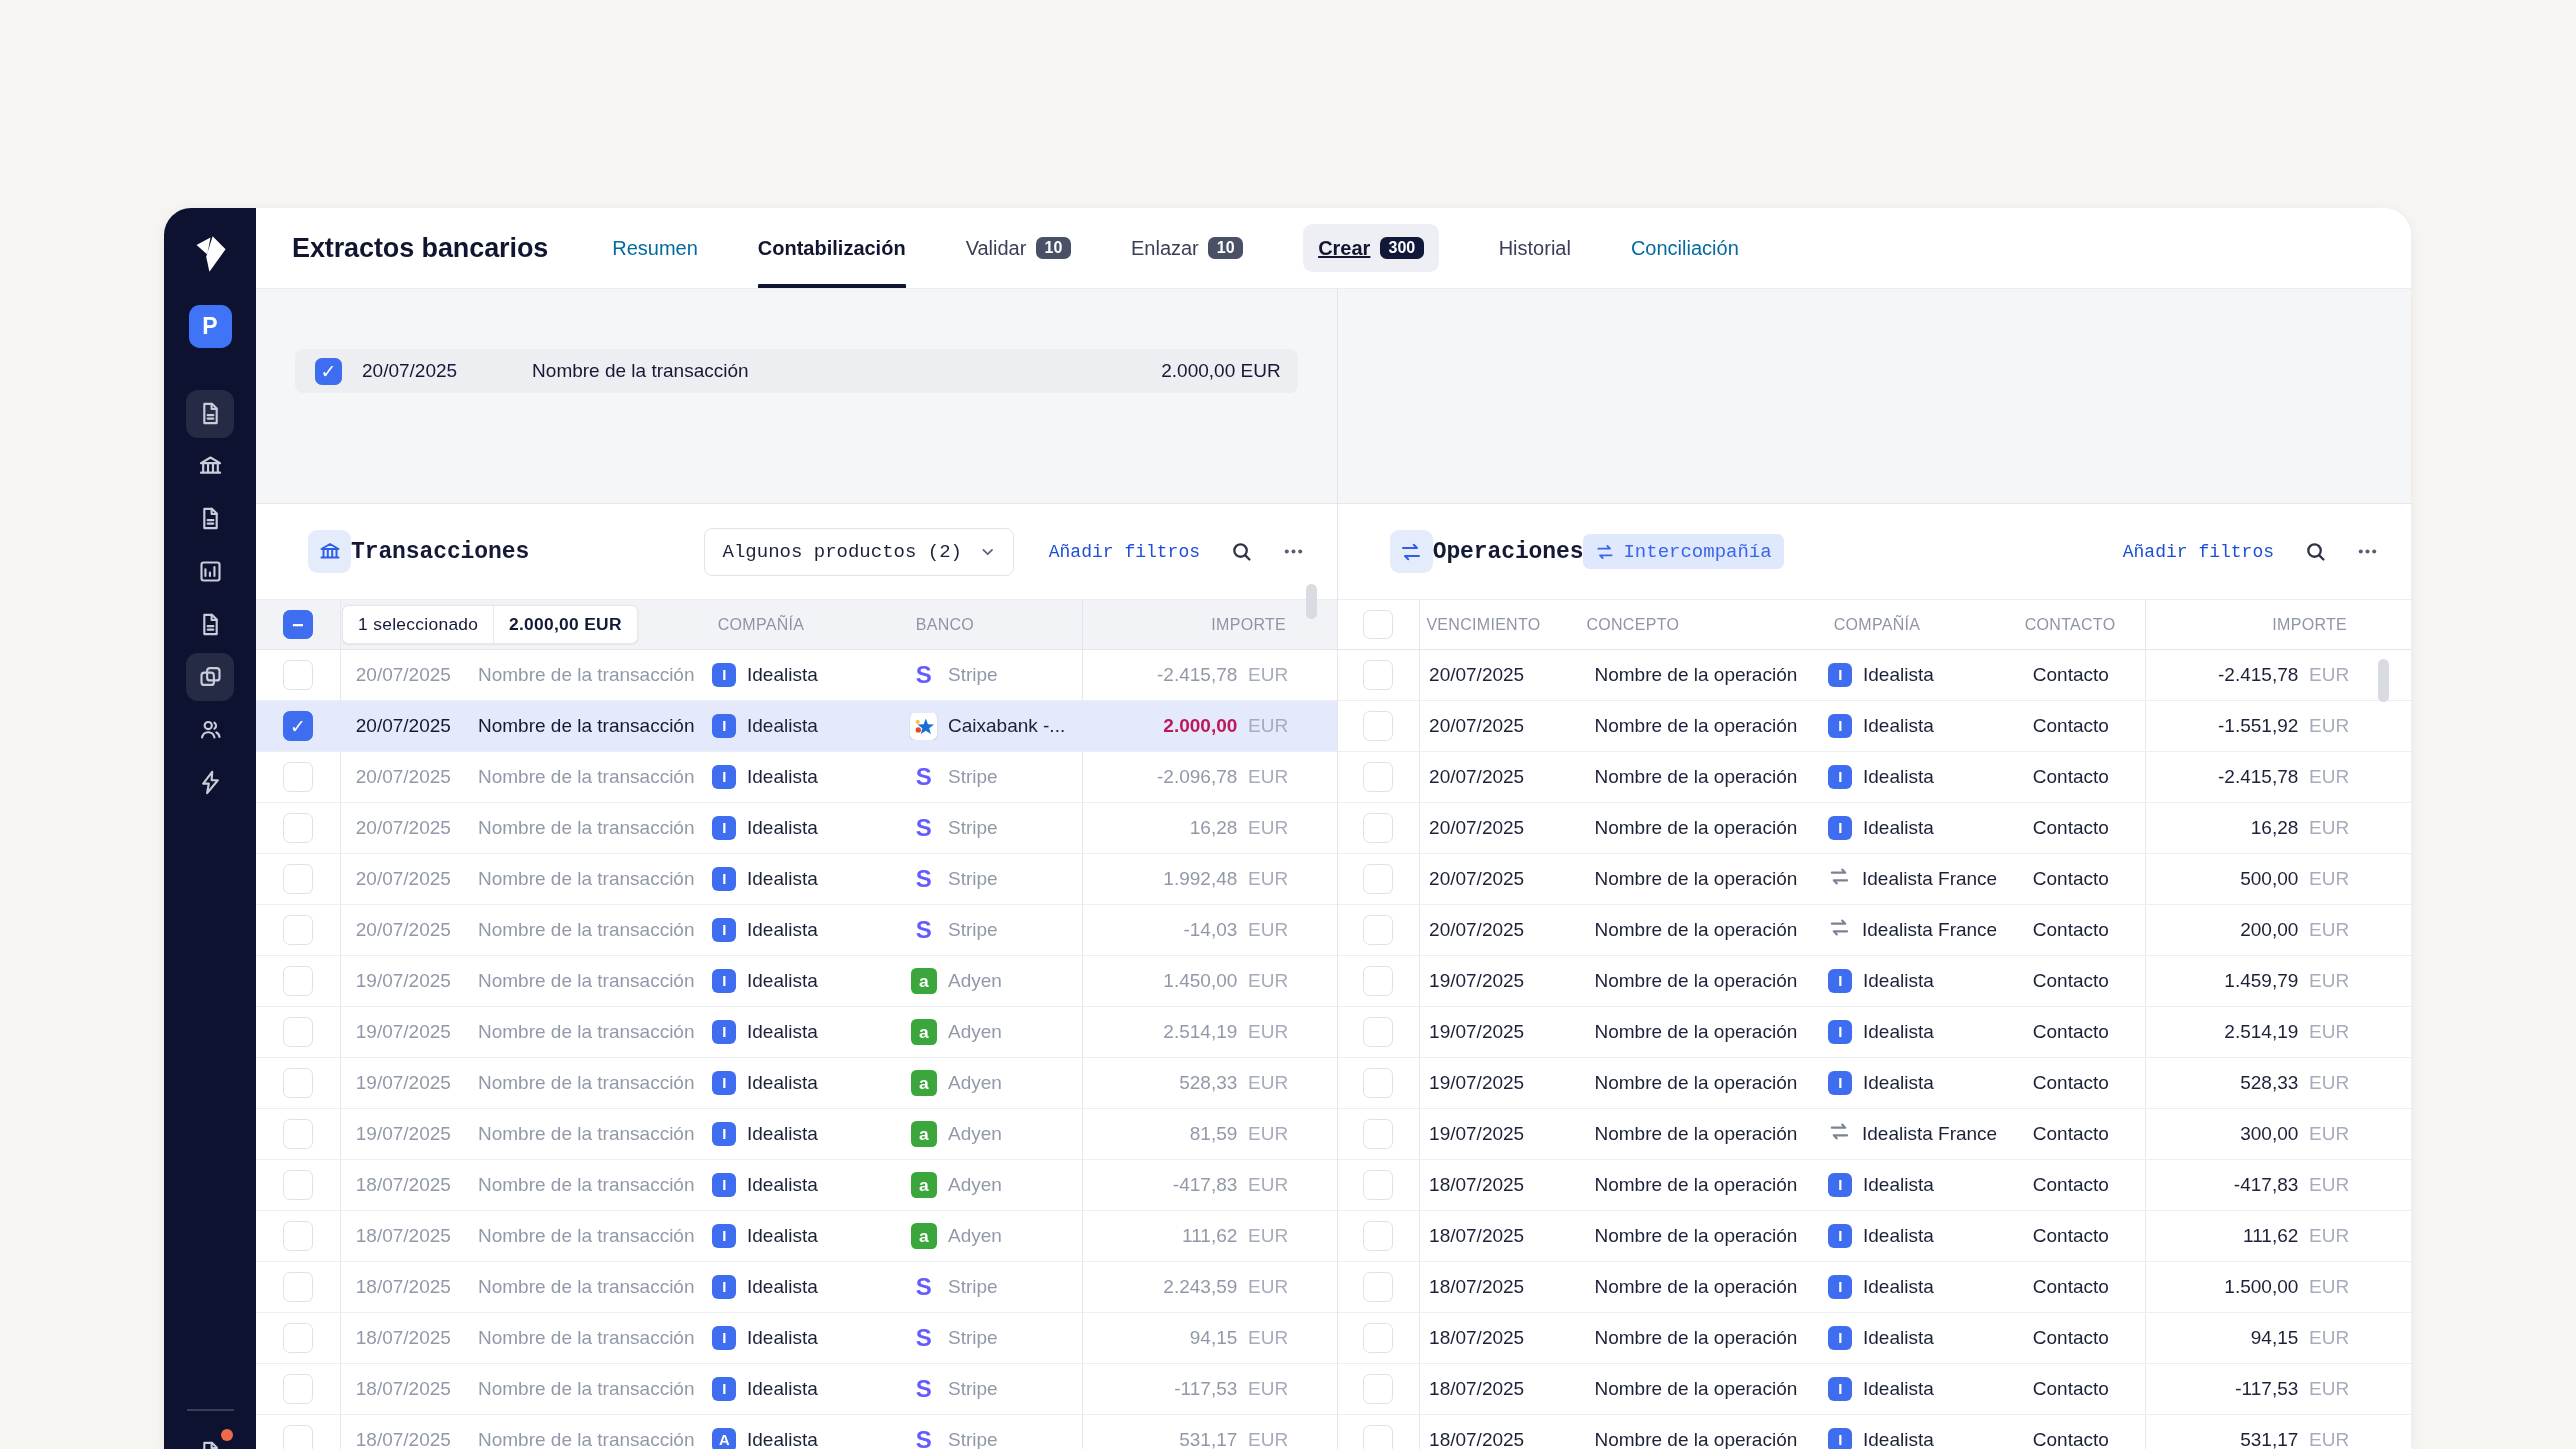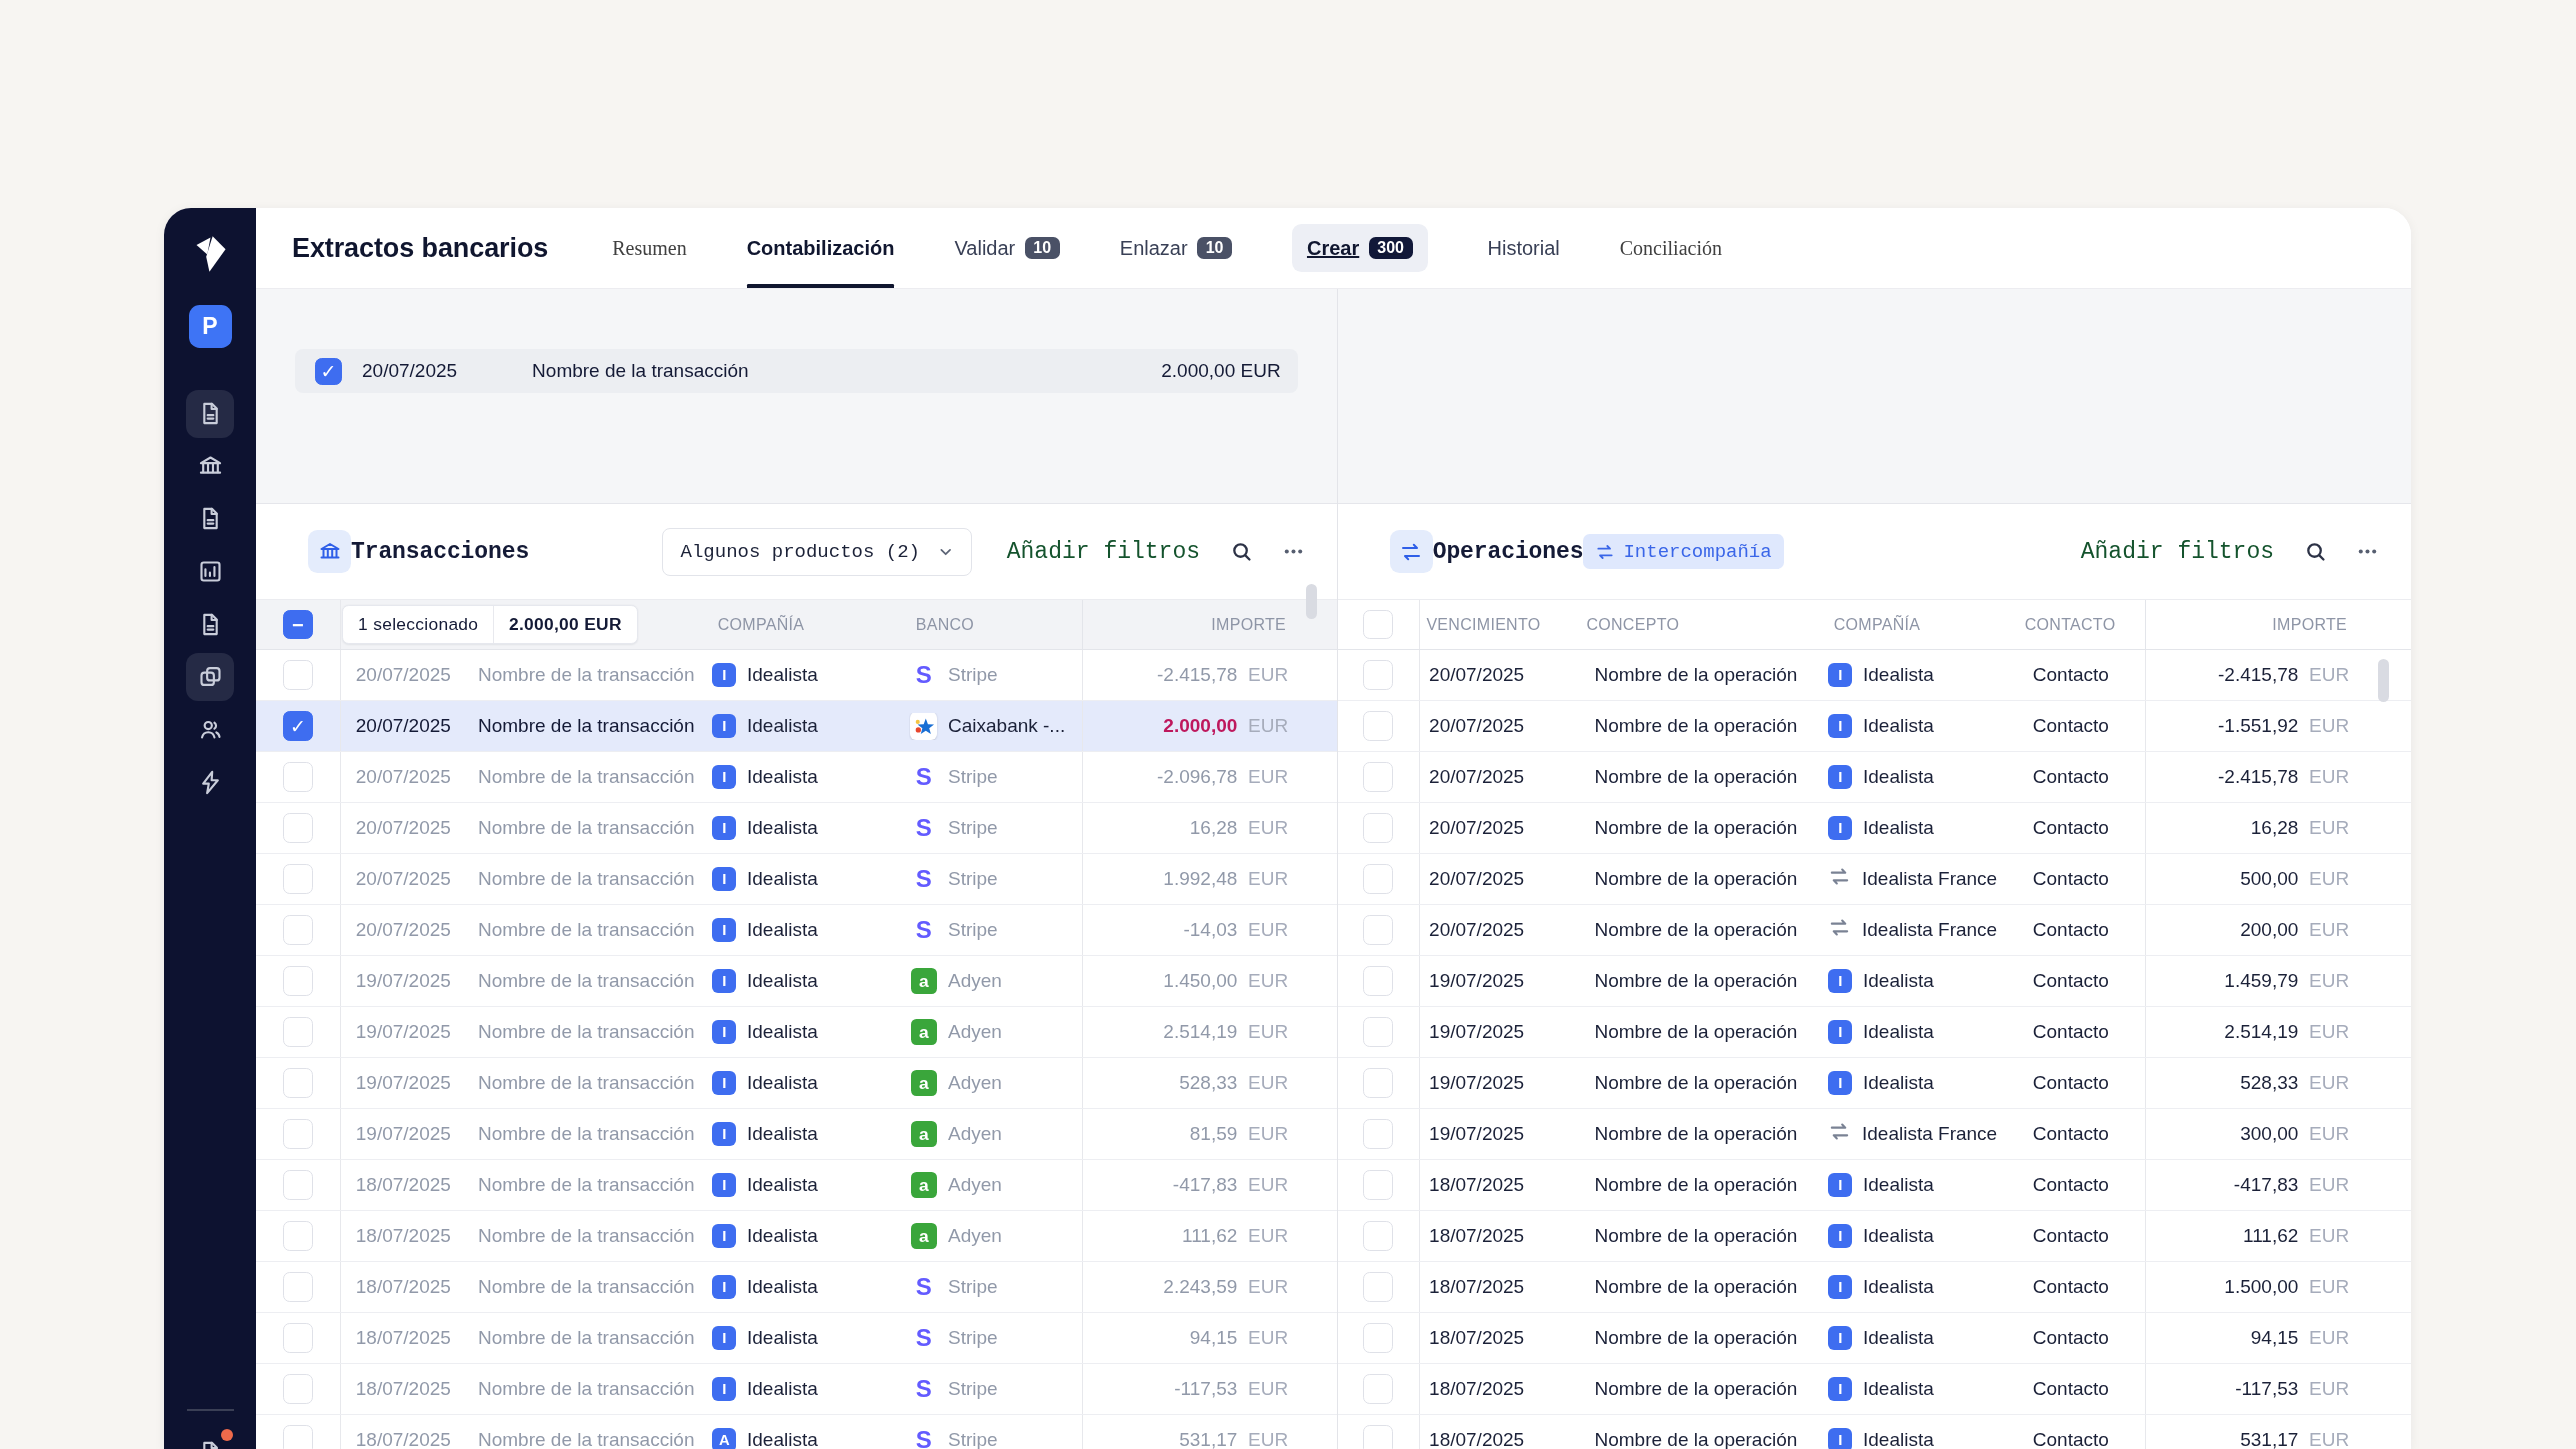--- a/index.html
+++ b/index.html
@@ -26,21 +26,21 @@
   .sb-item.rel{position:relative;}
   .notch{position:absolute;left:-4px;top:192px;width:8.7px;height:36px;border-radius:4.7px;background:#fff;}
 
   
   .main{flex:1;display:flex;flex-direction:column;min-width:0;}
   .topbar{height:81px;background:#fff;border-bottom:0.7px solid #ececf0;display:flex;align-items:stretch;
     padding-left:36px;flex:0 0 81px;}
   .app-title{font-size:27px;font-weight:700;color:#10162f;letter-spacing:-0.1px;align-self:center;}
   .tabs{display:flex;margin-left:64px;gap:60px;align-items:center;}
   .tab{position:relative;height:100%;display:flex;align-items:center;gap:9.4px;font-size:20px;color:#394056;cursor:pointer;}
-  .tab--muted{color:#404040;font-family:Liberation Serif, serif;}
+  .tab--muted{color:#0369a1;}
   .tab--active{color:#10162f;font-weight:700;}
   .tab--active::after{content:"";position:absolute;left:0;right:0;bottom:0;height:4px;background:#10162f;border-radius:1.3px 1.3px 0 0;}
   .tab-badge{background:#4a5166;color:#fff;font-size:16px;font-weight:700;border-radius:6.7px;padding:3.4px 8.7px;line-height:1;}
   .tab--pill{background:#edeff5;border-radius:9.4px;padding:0 14.8px;height:auto;align-self:center;
     min-height:48px;color:#10162f;font-weight:700;text-decoration:underline;}
   .tab--pill .tab-badge{background:#111839;}
 
   .content{flex:1;display:flex;background:#f5f6f8;min-height:0;position:relative;}
   .panel{flex:1;display:flex;flex-direction:column;min-width:0;position:relative;}
   .panel.left{flex:0 0 1081px;}
@@ -58,21 +58,21 @@
   .icon-tile{width:43px;height:43px;border-radius:9.4px;background:#e4ecfc;display:flex;align-items:center;justify-content:center;}
   .icon-tile svg{width:24px;height:24px;stroke:#2f5fe8;fill:none;stroke-width:2;stroke-linecap:round;stroke-linejoin:round;}
   .section-title{font-size:23px;font-weight:700;color:#141a36;letter-spacing:-0.1px;}
   .ic-pill{display:flex;align-items:center;gap:8px;background:#dfe8fd;border-radius:6.7px;padding:6.7px 12px;}
   .ic-pill svg{width:20px;height:20px;stroke:#3a66e8;fill:none;stroke-width:2.2;stroke-linecap:round;stroke-linejoin:round;}
   .ic-pill span{font-size:19px;color:#3a66e8;}
   .dropdown{margin-left:auto;height:48px;border:0.7px solid #e2e4ea;background:#fff;border-radius:8px;
     display:flex;align-items:center;gap:17.4px;padding:0 16px 0 17.4px;justify-content:center;}
   .dropdown span{font-size:19px;color:#1c2238;}
   .dropdown svg{width:17.4px;height:17.4px;stroke:#5c6476;fill:none;stroke-width:2.4;stroke-linecap:round;stroke-linejoin:round;}
-  .add-filters{font-size:23px;font-weight:500;color:#14532d;margin-left:35px;}
+  .add-filters{font-size:18px;font-weight:500;color:#1d4ed8;margin-left:35px;}
   .tool-ic{margin-left:29.5px;display:flex;align-items:center;}
   .tool-ic svg{width:23px;height:23px;}
   .ml-auto{margin-left:auto;}
 
   
   .thead{flex:0 0 50px;height:50px;display:grid;align-items:center;border-bottom:0.7px solid #e3e5ea;
     font-size:16px;color:#8e95a6;letter-spacing:0.3px;}
   .thead.t-grid{background:#f2f3f6;}
   .thead.o-grid{background:#fff;}
   .t-grid{grid-template-columns:85px 121px 1fr 198px 173px 255px;}

